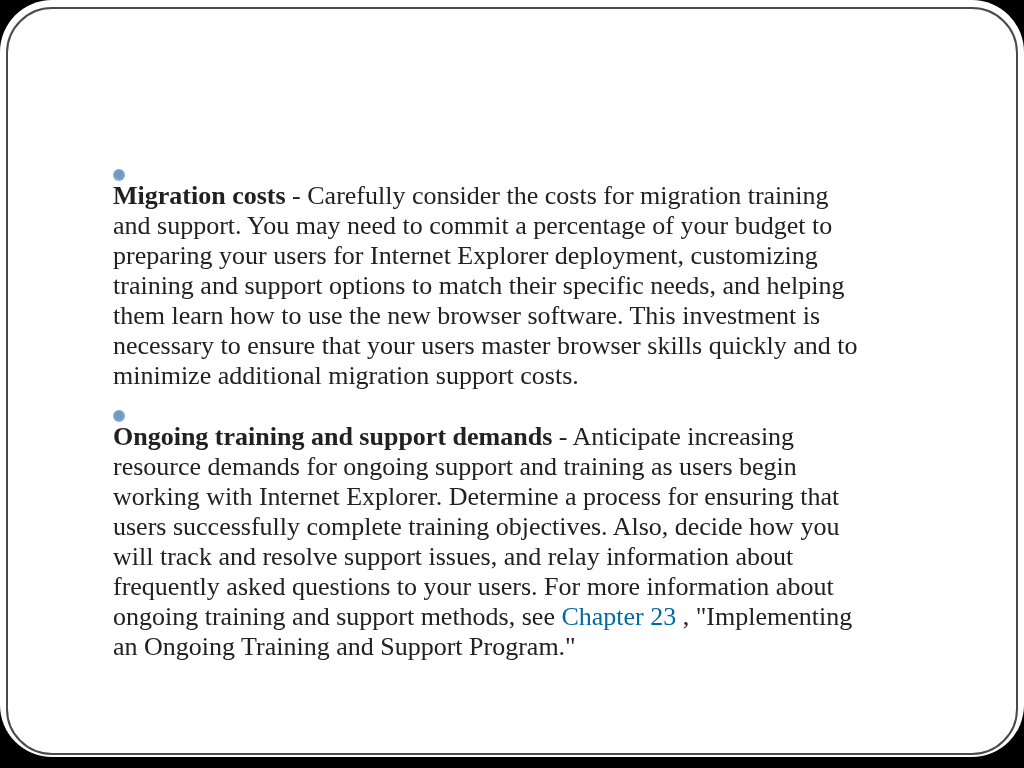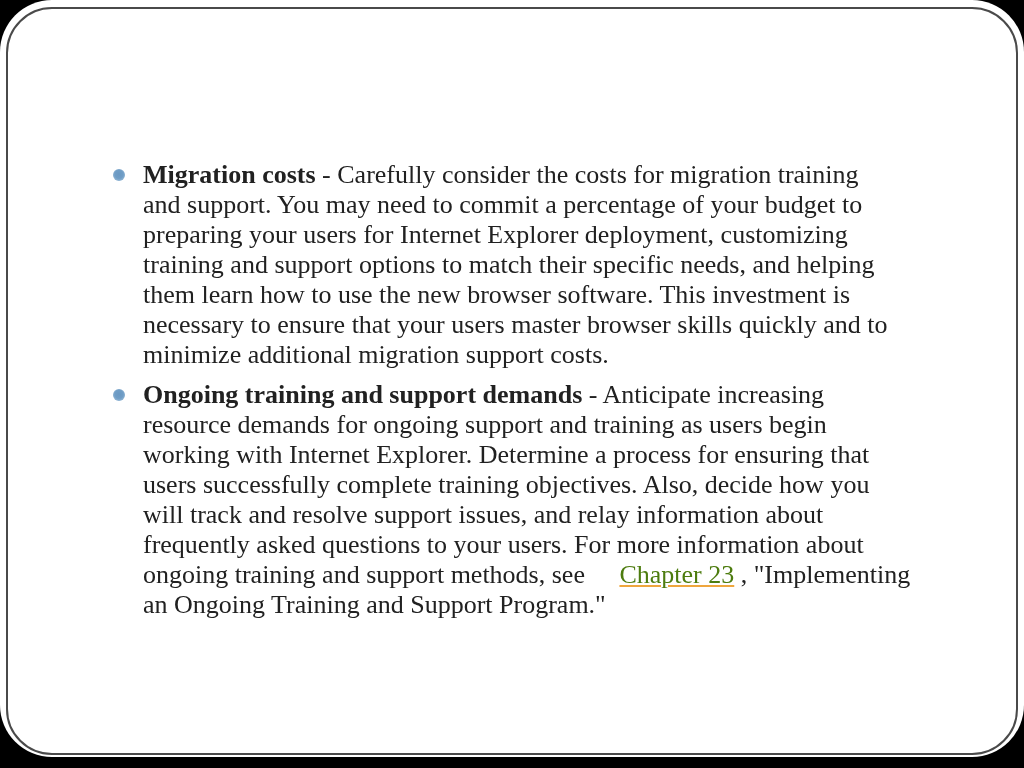--- a/index.html
+++ b/index.html
@@ -41,45 +41,44 @@
     left: 113px;
     top: 160px;
     width: 880px;
     color: #212121;
     font-size: 26px;
     line-height: 30px;
   }
   .bullet-item {
     display: flex;
     align-items: flex-start;
+    flex-direction: column;
   }
   .bullet-item + .bullet-item {
     margin-top: 10px;
   }
   .bullet-dot {
     flex: 0 0 12px;
     width: 12px;
     height: 12px;
     margin-top: 9px;
     margin-right: 18px;
     border-radius: 50%;
     background: radial-gradient(circle at 50% 45%, #6a98c2 0%, #6f9dc6 45%, #a6c4dd 95%);
   }
   .bullet-text {
     white-space: pre-line;
   }
   .lead-bold {
     font-weight: bold;
   }
   a.doc-link {
-    color: #4d7c0f;
-    text-decoration: underline;
+    color: #0369a1;
     text-decoration-color: #efa63d;
     cursor: pointer;
-    margin-left: 28px;
   }
 </style>
 </head>
 <body>
 
 <div class="stage">
   <div class="slide">
     <div class="slide-border"></div>
 
     <div class="content">

